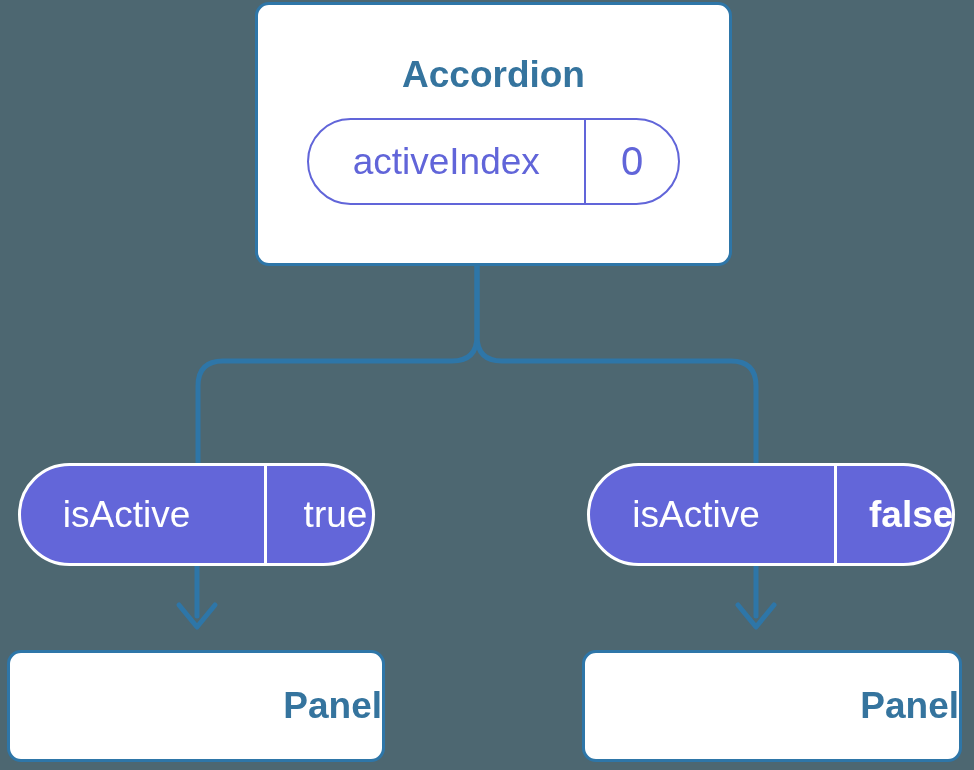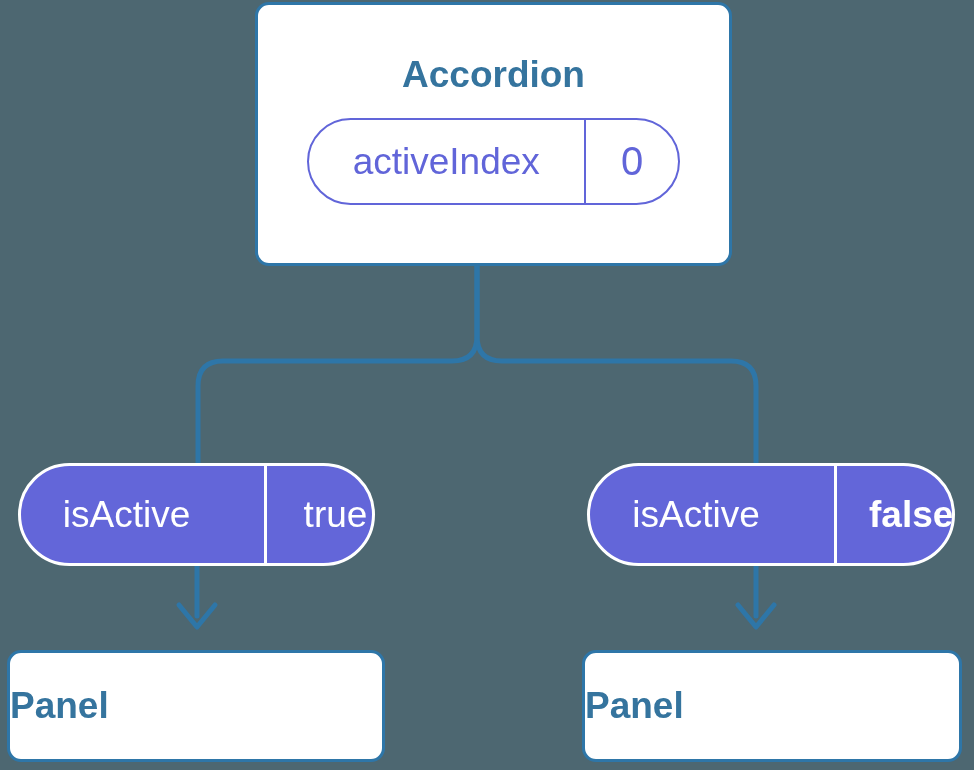--- a/index.html
+++ b/index.html
@@ -105,21 +105,21 @@
   .prop-pill-left  { left: 18px;  top: 463px; width: 357px; }
   .prop-pill-left  .seg-label { flex: 0 0 211px; }
   .prop-pill-left  .seg-value { flex: 1 1 auto; }
   .prop-pill-right { left: 587px; top: 463px; width: 368px; }
   .prop-pill-right .seg-label { flex: 0 0 212px; }
   .prop-pill-right .seg-value { flex: 1 1 auto; font-weight: bold; }
   
   .panel-node {
     display: flex;
     align-items: center;
-    justify-content: flex-start;
+    justify-content: flex-end;
   }
   .panel-node-left  { left: 7px;   top: 650px; width: 378px; height: 112px; }
   .panel-node-right { left: 582px; top: 650px; width: 380px; height: 112px; }
 </style>
 </head>
 <body>
 
 <div class="diagram">
 
   <svg class="connector-svg" width="974" height="770" viewBox="0 0 974 770">

